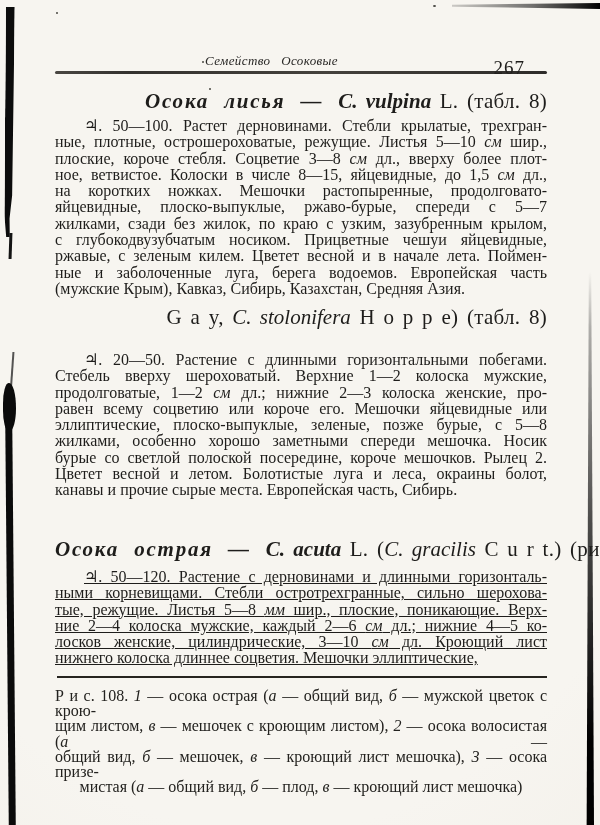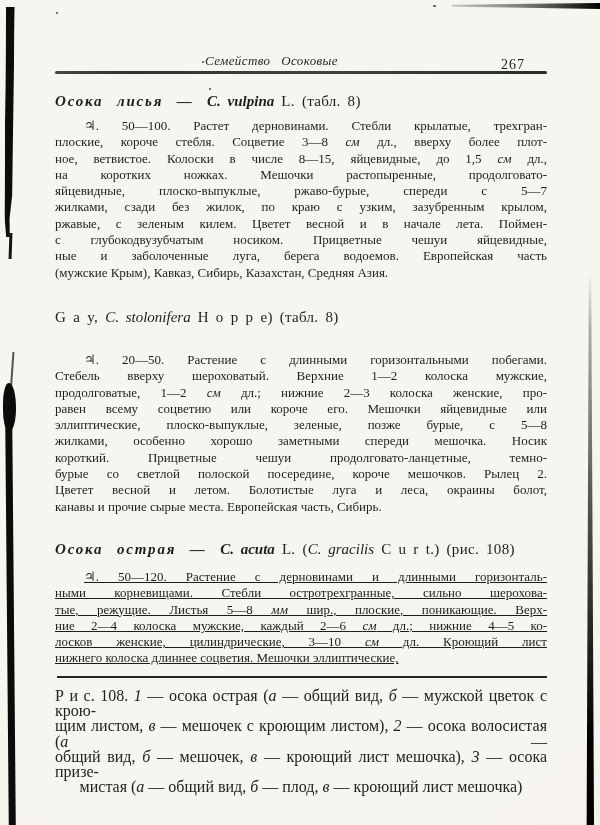--- a/index.html
+++ b/index.html
@@ -8,34 +8,34 @@
     background:radial-gradient(130% 120% at 45% 35%, #f7f5f0 55%, #efebe3 100%);
     font-family:"Liberation Serif","DejaVu Serif","DejaVu Sans",serif;
     color:#1e1d1b;
   }
   .abs{position:absolute;left:55px;width:492px;}
 
   
   .running-head{top:53px;height:16px;}
   .running-title{position:absolute;left:150px;top:0;font-style:italic;font-size:13px;
     word-spacing:7px;letter-spacing:.4px;color:#2a2927;white-space:nowrap;}
-  .page-number{position:absolute;right:22px;top:4px;font-size:14px;letter-spacing:1px;text-align:right;}
+  .page-number{position:absolute;right:22px;top:4px;font-size:19px;letter-spacing:1px;text-align:right;}
   .head-rule{top:71px;height:3px;border-radius:2px;opacity:.92;
     background:linear-gradient(90deg,#3a3733,#23211e 15%,#35322d 55%,#1c1a18);}
 
   
-  .sp-heading{font-size:15px;font-weight:bold;line-height:18px;text-align:left;word-spacing:3px;}
+  .sp-heading{font-size:21px;font-weight:bold;line-height:18px;text-align:right;word-spacing:3px;}
   .hline{white-space:nowrap;}
   .seg-ru{font-style:italic;letter-spacing:1.8px;word-spacing:8px;}
   .seg-lat{font-style:italic;}
   .seg-syn{font-style:italic;font-weight:normal;}
   .seg-plain{font-weight:normal;letter-spacing:.3px;}
 
   
-  .sp-body{font-size:13px;line-height:16.3px;}
+  .sp-body{font-size:16px;line-height:16.3px;}
   .line{text-align:justify;text-align-last:justify;}
   .line.last{text-align-last:auto;}
   .line.indent{padding-left:29px;}
 
   .pos-h1{top:92px;}  .pos-p1{top:118px;}
   .pos-h2{top:308px;} .pos-p2{top:352px;}
   .pos-h3{top:540px;} .pos-p3{top:569px;text-decoration:underline;}
 
   
   .foot-rule{top:676px;left:57px;width:490px;height:2px;background:#26241f;position:absolute;}
@@ -85,44 +85,44 @@
     <div class="page-number">267</div>
   </div>
   <div class="abs head-rule"></div>
 
   <section>
     <div class="abs sp-heading pos-h1">
         <div class="hline"><span class="seg-ru">Осока лисья — </span><span class="seg-lat">C. vulpina</span><span class="seg-plain"> L. (табл. 8)</span></div>
       </div>
     <div class="abs sp-body pos-p1">
         <div class="line indent">♃. 50—100. Растет дерновинами. Стебли крылатые, трехгран-</div>
+        <div class="line">ные, плотные, острошероховатые, режущие. Листья 5—10 <i>см</i> шир.,</div>
         <div class="line">плоские, короче стебля. Соцветие 3—8 <i>см</i> дл., вверху более плот-</div>
         <div class="line">ное, ветвистое. Колоски в числе 8—15, яйцевидные, до 1,5 <i>см</i> дл.,</div>
         <div class="line">на коротких ножках. Мешочки растопыренные, продолговато-</div>
         <div class="line">яйцевидные, плоско-выпуклые, ржаво-бурые, спереди с 5—7</div>
         <div class="line">жилками, сзади без жилок, по краю с узким, зазубренным крылом,</div>
+        <div class="line">с глубокодвузубчатым носиком. Прицветные чешуи яйцевидные,</div>
         <div class="line">ржавые, с зеленым килем. Цветет весной и в начале лета. Поймен-</div>
-        <div class="line">с глубокодвузубчатым носиком. Прицветные чешуи яйцевидные,</div>
         <div class="line">ные и заболоченные луга, берега водоемов. Европейская часть</div>
         <div class="line last">(мужские Крым), Кавказ, Сибирь, Казахстан, Средняя Азия.</div>
       </div>
   </section>
 
   <section>
     <div class="abs sp-heading pos-h2">
         <div class="hline"><span class="seg-plain">G a y,  </span><span class="seg-syn">C. stolonifera</span><span class="seg-plain"> H o p p e)  (табл. 8)</span></div>
       </div>
     <div class="abs sp-body pos-p2">
         <div class="line indent">♃. 20—50. Растение с длинными горизонтальными побегами.</div>
         <div class="line">Стебель вверху шероховатый. Верхние 1—2 колоска мужские,</div>
         <div class="line">продолговатые, 1—2 <i>см</i> дл.; нижние 2—3 колоска женские, про-</div>
         <div class="line">равен всему соцветию или короче его. Мешочки яйцевидные или</div>
         <div class="line">эллиптические, плоско-выпуклые, зеленые, позже бурые, с 5—8</div>
         <div class="line">жилками, особенно хорошо заметными спереди мешочка. Носик</div>
-        <div class="line">короткий. Прицветные чешуи продолговато-ланцетные, темно-</div>
         <div class="line">бурые со светлой полоской посередине, короче мешочков. Рылец 2.</div>
         <div class="line">Цветет весной и летом. Болотистые луга и леса, окраины болот,</div>
         <div class="line last">канавы и прочие сырые места. Европейская часть, Сибирь.</div>
       </div>
   </section>
 
   <section>
     <div class="abs sp-heading pos-h3">
         <div class="hline"><span class="seg-ru">Осока острая — </span><span class="seg-lat">C. acuta</span><span class="seg-plain"> L. (</span><span class="seg-syn">C. gracilis</span><span class="seg-plain"> C u r t.) (рис. 108)</span></div>
       </div>

